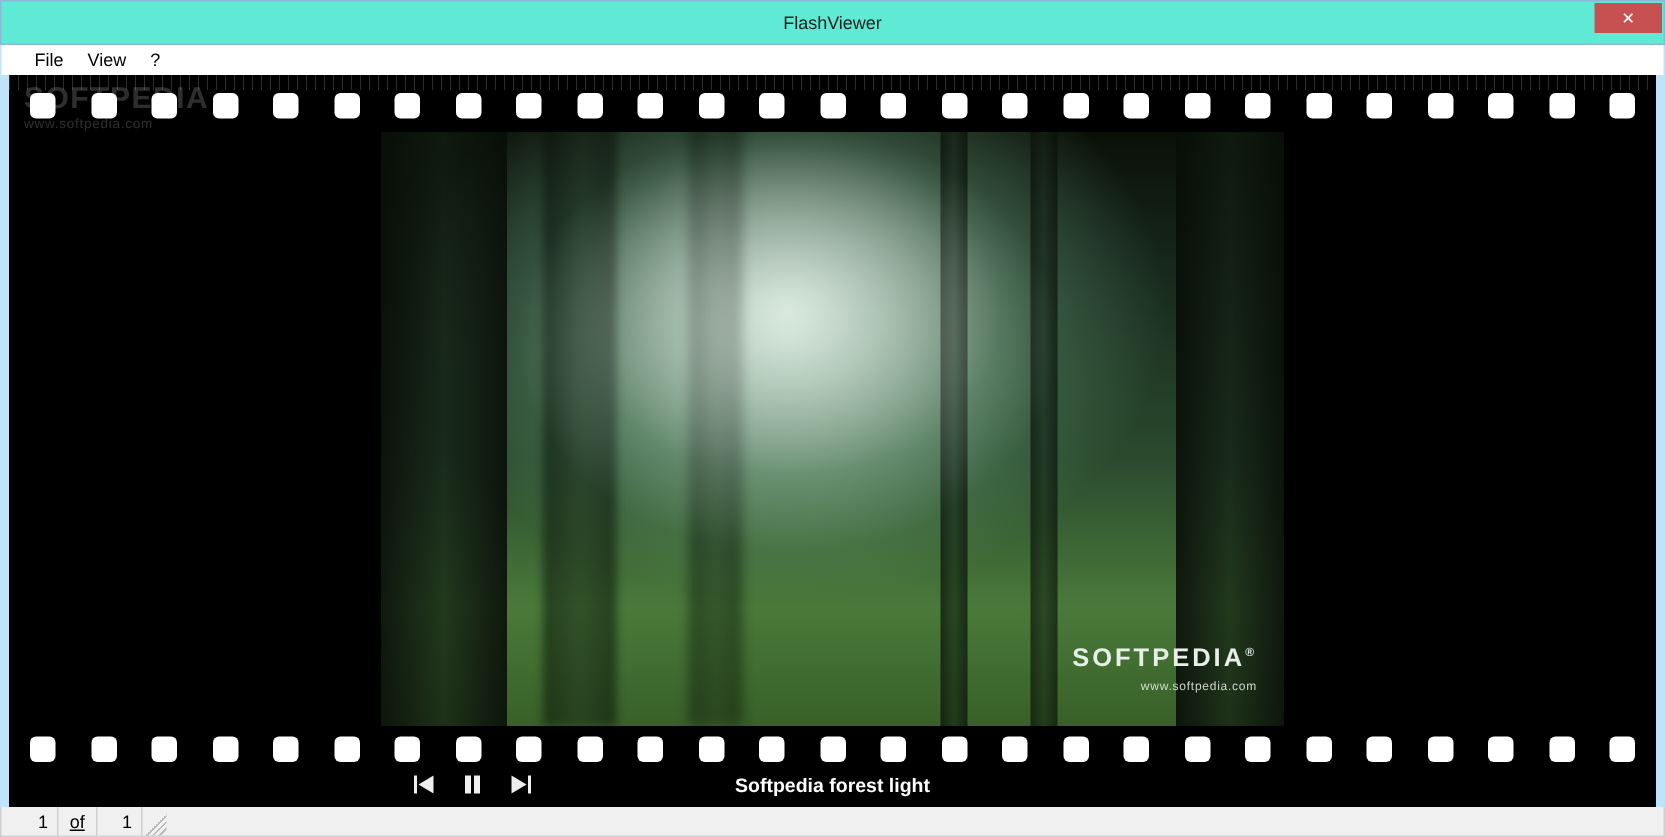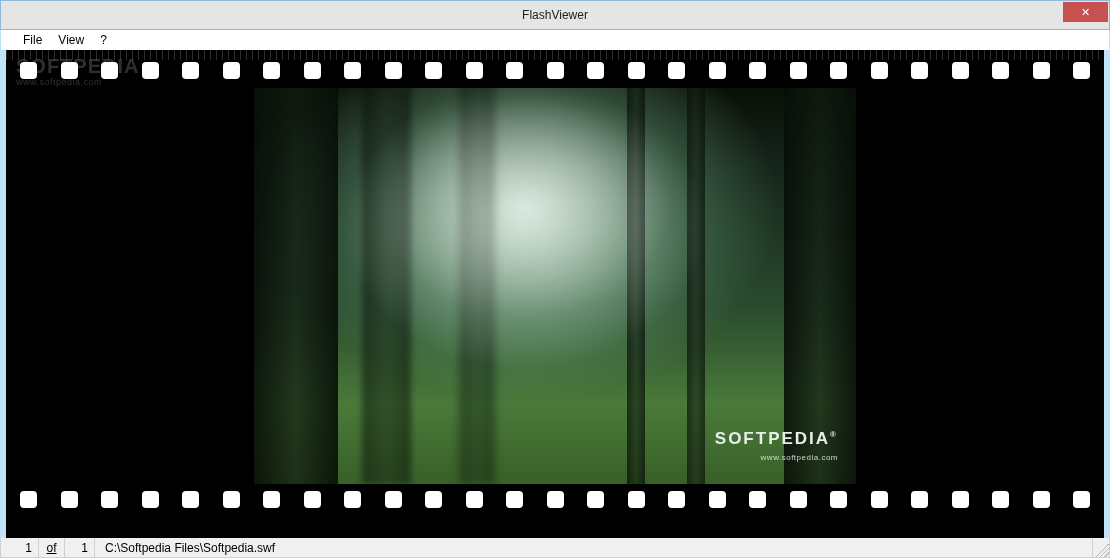--- a/index.html
+++ b/index.html
@@ -6,21 +6,21 @@
     body {
       width: 1110px;
       height: 558px;
       font-family: "Segoe UI", Tahoma, sans-serif;
       font-size: 12px;
       background: #fff;
       overflow: hidden;
     }
     .titlebar {
       height: 30px;
-      background: #e5e5e5;
+      background: #5eead4;
       border: 1px solid #8db8d8;
       display: flex;
       align-items: center;
       position: relative;
     }
     .titlebar-title {
       position: absolute;
       left: 50%;
       transform: translateX(-50%);
       color: #222;
@@ -298,21 +298,43 @@
     <div class="sprocket"></div>
     <div class="sprocket"></div>
     <div class="sprocket"></div>
     <div class="sprocket"></div>
     <div class="sprocket"></div>
     <div class="sprocket"></div>
     <div class="sprocket"></div>
     <div class="sprocket"></div>
   </div>
 
+  <div class="player-controls">
+    <div class="pc-buttons">
+      <div class="pc-btn">
+        <svg viewBox="0 0 14 14" width="14" height="14">
+          <rect x="0" y="1" width="2" height="12"></rect>
+          <polygon points="13,1 13,13 3,7"></polygon>
+        </svg>
+      </div>
+      <div class="pc-btn">
+        <svg viewBox="0 0 14 14" width="14" height="14">
+          <rect x="2" y="1" width="4" height="12"></rect>
+          <rect x="8" y="1" width="4" height="12"></rect>
+        </svg>
+      </div>
+      <div class="pc-btn">
+        <svg viewBox="0 0 14 14" width="14" height="14">
+          <polygon points="1,1 1,13 11,7"></polygon>
+          <rect x="12" y="1" width="2" height="12"></rect>
+        </svg>
+      </div>
+    </div>
+    <div class="caption">Softpedia forest light</div>
+  </div>
 </div>
 
 <div class="statusbar">
   <div class="sb-cell sb-page-cur">1</div>
   <div class="sb-cell sb-of">of</div>
   <div class="sb-cell sb-page-tot">1</div>
-  <div class="sb-cell sb-path">C:\Softpedia Files\Softpedia.swf</div>
   <div class="sb-grip"></div>
 </div>
 
 </body></html>

